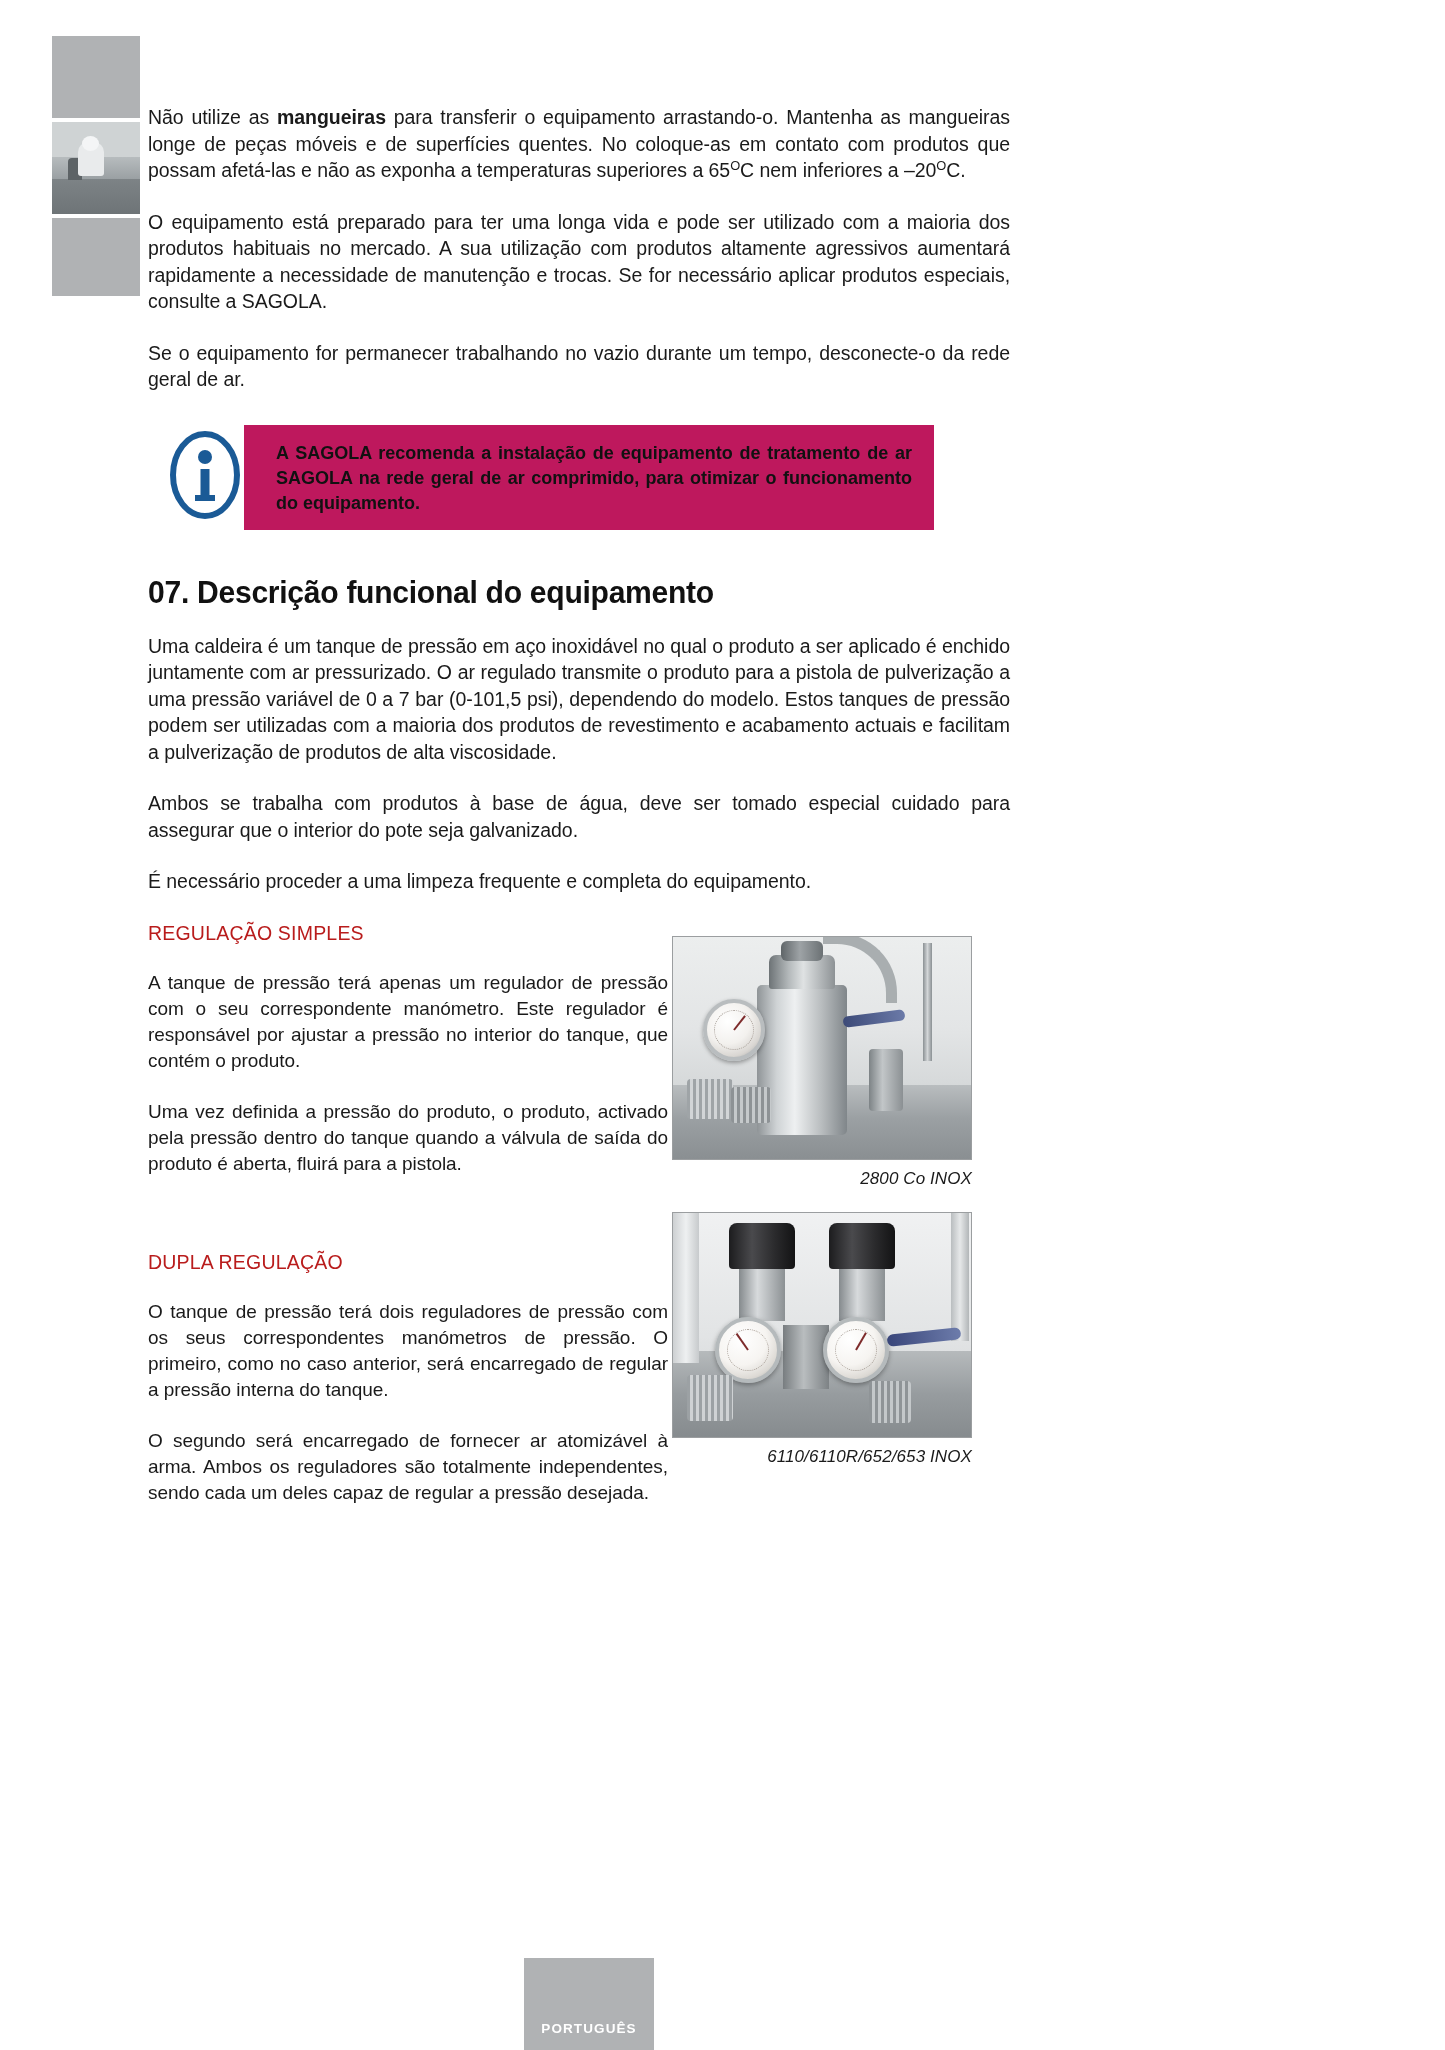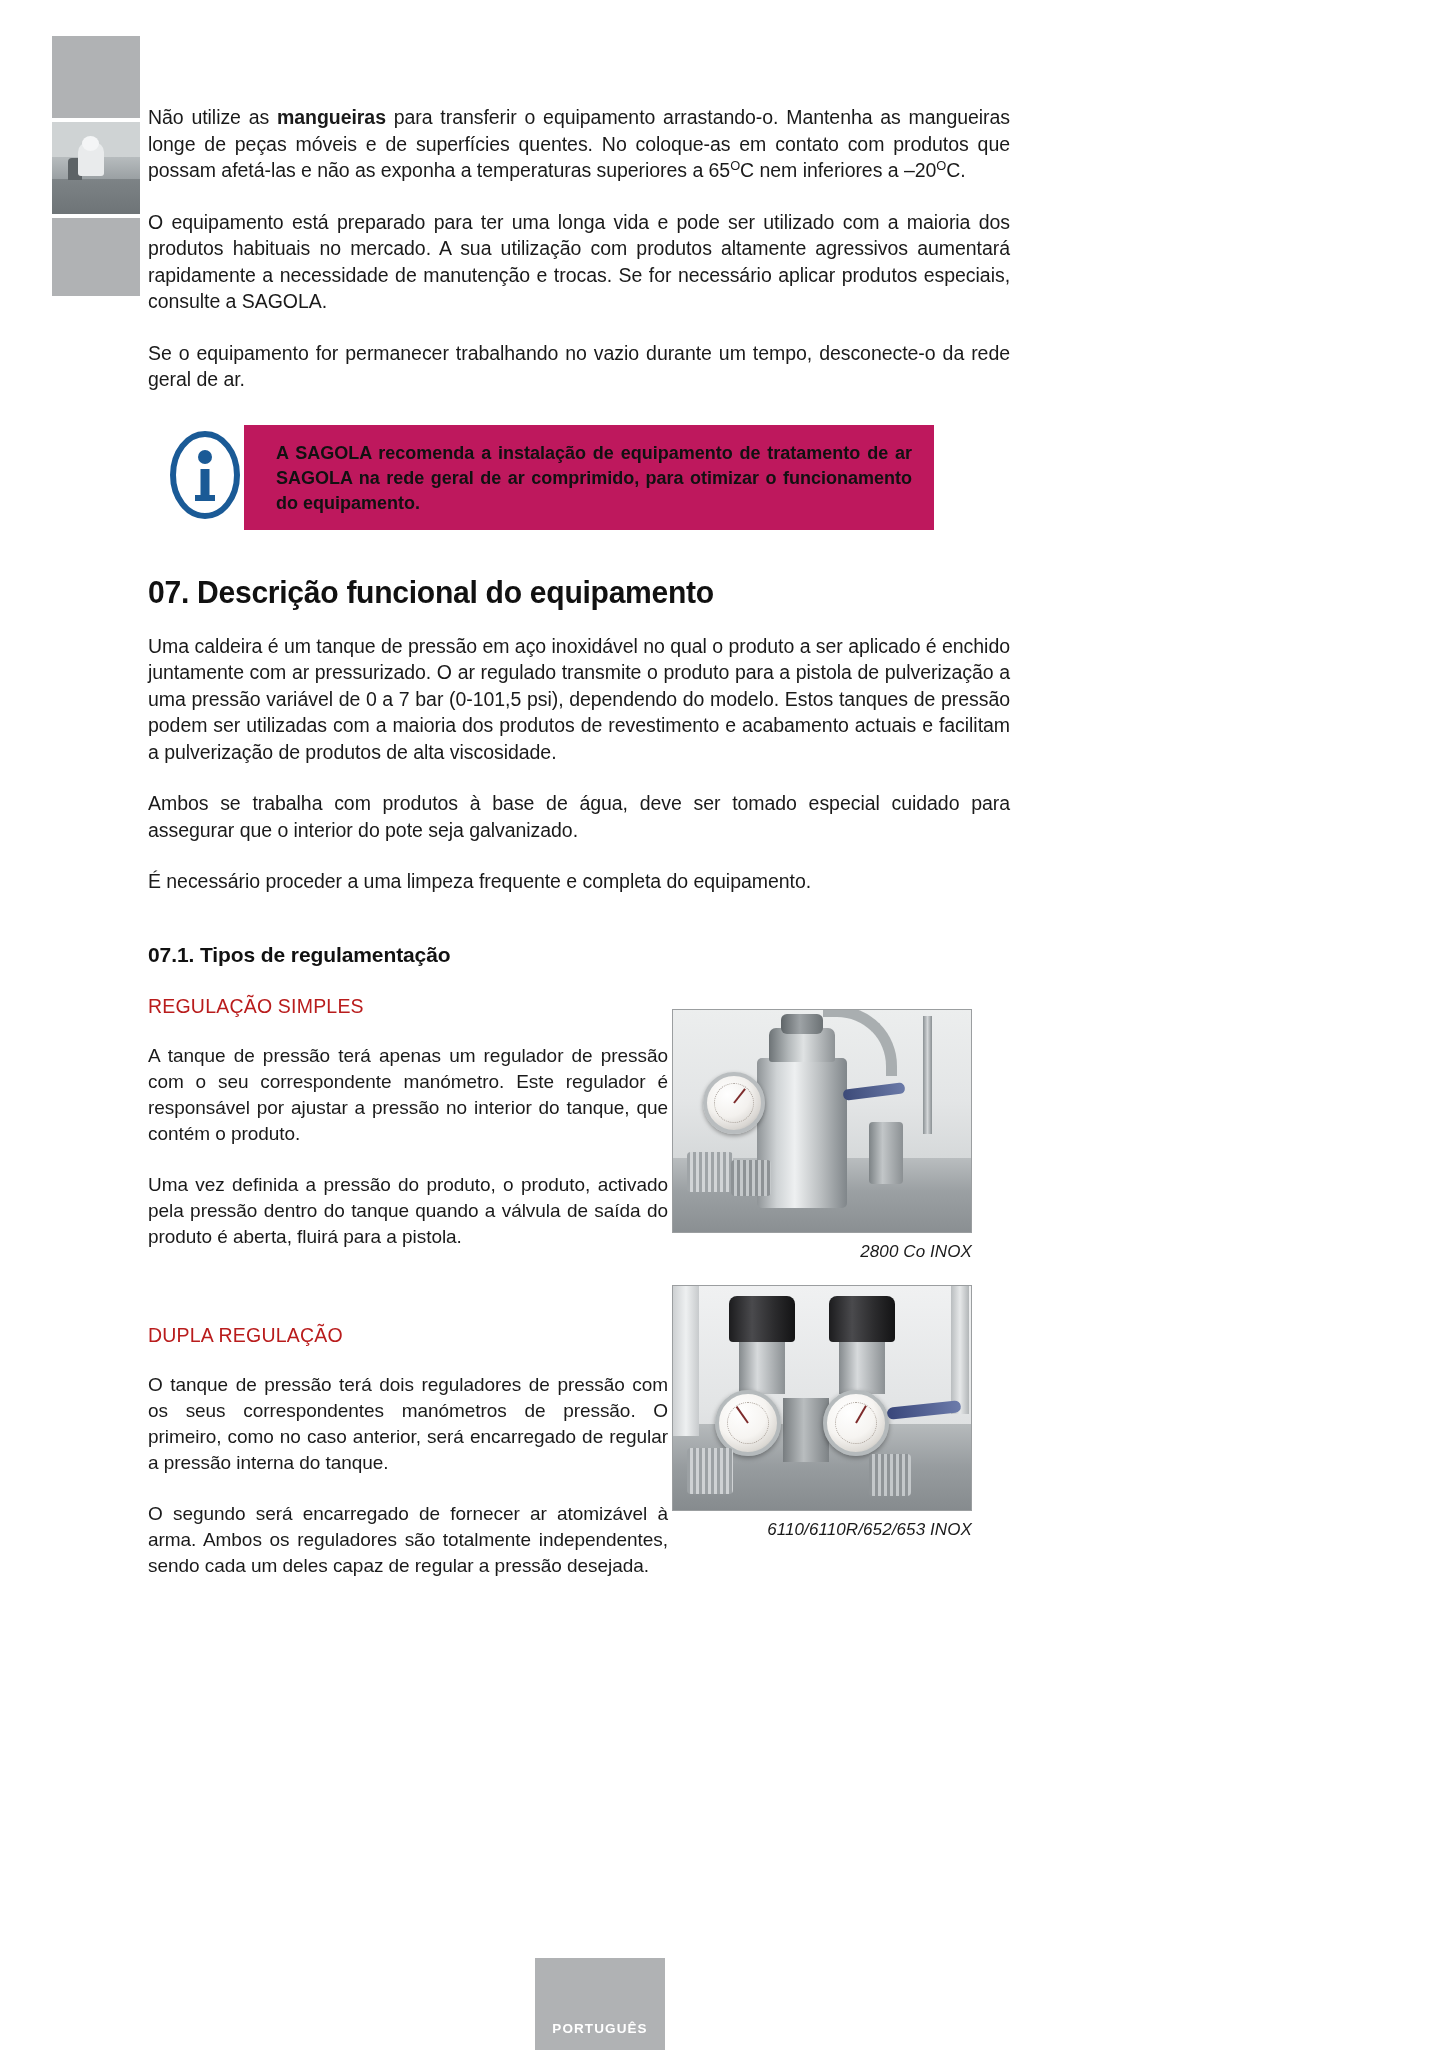--- a/index.html
+++ b/index.html
@@ -232,21 +232,21 @@
   .p2-foot2 { position:absolute; left:196px; top:168px; width:42px; height:42px;
     background: repeating-linear-gradient(90deg,#8f9497 0 3px,#c4c8ca 3px 6px); border-radius:4px; }
   .p2-rodL { position:absolute; left:0px; top:0px; width:26px; height:150px;
     background: linear-gradient(90deg,#cdd0d2,#eef0f1,#c7cacc); }
   .p2-rodR { position:absolute; right:2px; top:0px; width:18px; height:128px;
     background: linear-gradient(90deg,#b9bdbf,#e6e8e9,#b2b6b8); }
 
   
   .footer-badge {
     position: absolute;
-    left: 535px;
+    left: 524px;
     bottom: 0px;
     width: 130px;
     height: 92px;
     background: #b0b2b4;
     display: flex;
     align-items: flex-end;
     justify-content: center;
     padding-bottom: 14px;
   }
   .footer-badge span {
@@ -288,21 +288,20 @@
       <p>A SAGOLA recomenda a instalação de equipamento de tratamento de ar SAGOLA na rede geral de ar comprimido, para otimizar o funcionamento do equipamento.</p>
     </div>
   </div>
 
   <h2 class="sec">07. Descrição funcional do equipamento</h2>
 
   <p class="body">Uma caldeira é um tanque de pressão em aço inoxidável no qual o produto a ser aplicado é enchido juntamente com ar pressurizado. O ar regulado transmite o produto para a pistola de pulverização a uma pressão variável de 0 a 7 bar (0-101,5 psi), dependendo do modelo. Estos tanques de pressão podem ser utilizadas com a maioria dos produtos de revestimento e acabamento actuais e facilitam a pulverização de produtos de alta viscosidade.</p>
   <p class="body">Ambos se trabalha com produtos à base de água, deve ser tomado especial cuidado para assegurar que o interior do pote seja galvanizado.</p>
   <p class="body">É necessário proceder a uma limpeza frequente e completa do equipamento.</p>
 
-  <h3 class="subsec">07.1. Tipos de regulamentação</h3>
 
   <div class="cols">
 
     <figure class="figure fig1">
       <div class="frame">
         <div class="photo1">
           <div class="p1-wall"></div>
           <div class="p1-base"></div>
           <div class="p1-hose"></div>
           <div class="p1-rod"></div>

